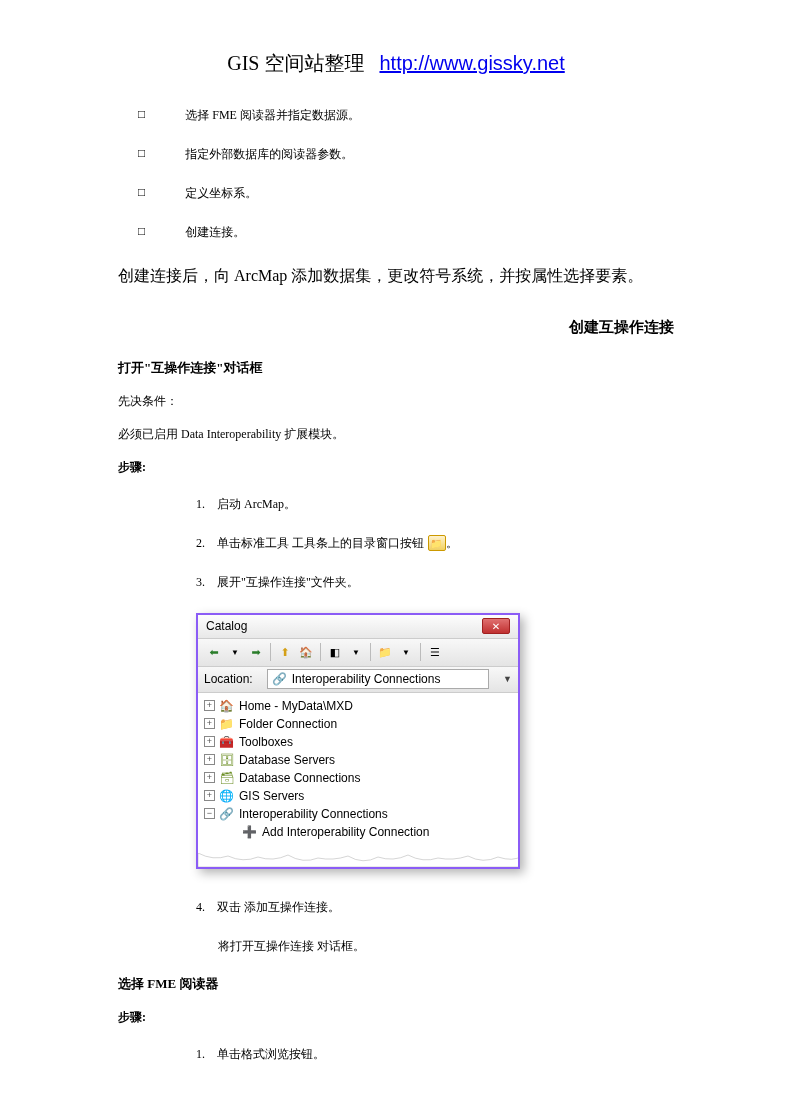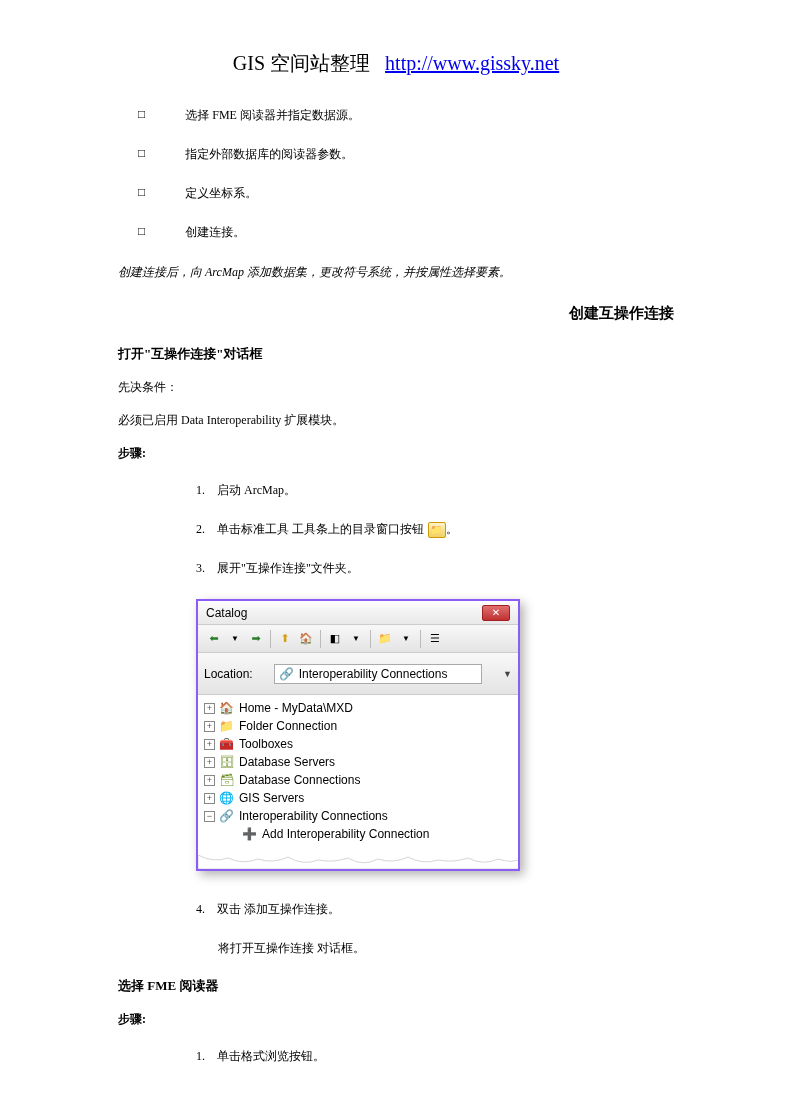--- a/index.html
+++ b/index.html
@@ -12,36 +12,35 @@
       color: #000;
       position: relative;
     }
     .page { padding: 50px 118px 50px 118px; }
     .header {
       text-align: center;
       margin-bottom: 30px;
       font-size: 20px;
     }
     .header-text { font-family: "SimSun", serif; }
-    .header-link { color: #0000EE; text-decoration: underline; font-family: Liberation Serif, serif; }
+    .header-link { color: #0000EE; text-decoration: underline; font-family: Liberation Sans, sans-serif; }
     .bullet-row {
       display: flex;
       margin-bottom: 22px;
       font-size: 12px;
     }
     .bullet-marker {
       margin-left: 20px;
       margin-right: 40px;
       font-family: Arial, sans-serif;
     }
     .para {
-      font-size: 12px;
-      margin-bottom: 22px;
+      font-size: 16px;
+      margin-bottom: 29px;
       line-height: 1.6;
-      font-style: italic;
     }
     .h2 {
       font-size: 15px;
       font-weight: bold;
       margin-bottom: 22px;
       text-align: right;
     }
     .h3 {
       font-size: 13px;
       font-weight: bold;
@@ -110,22 +109,22 @@
       display: flex; align-items: center; justify-content: center;
       font-size: 11px;
     }
     .tb-sep { width: 1px; height: 18px; background: #bbb; margin: 0 3px; }
     .catalog-location {
       display: flex;
       align-items: center;
       padding: 3px 6px;
       background: linear-gradient(#f8f8f8, #e4e4e4);
       border-bottom: 1px solid #ccc;
-      height: 42px;
-      gap: 21px;
+      height: 26px;
+      gap: 14px;
     }
     .loc-input {
       flex: 1;
       background: #fff;
       border: 1px solid #aaa;
       height: 20px;
       display: flex;
       align-items: center;
       padding: 0 4px;
       gap: 4px;

